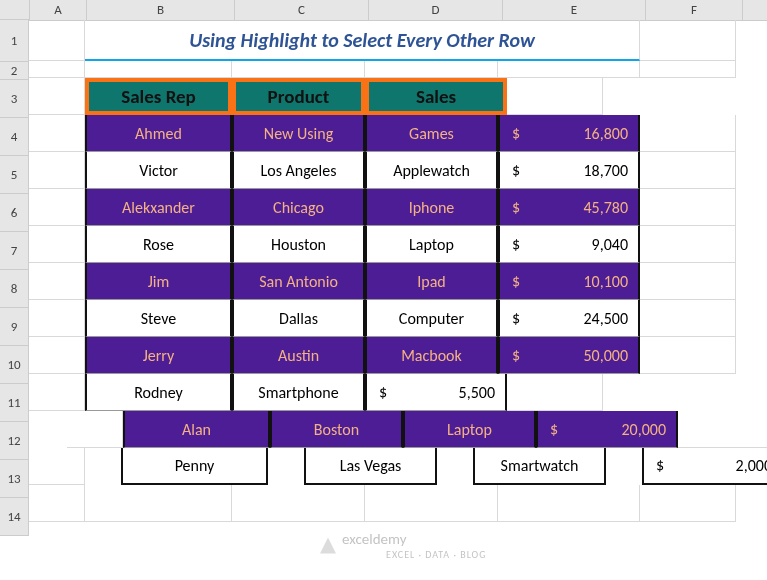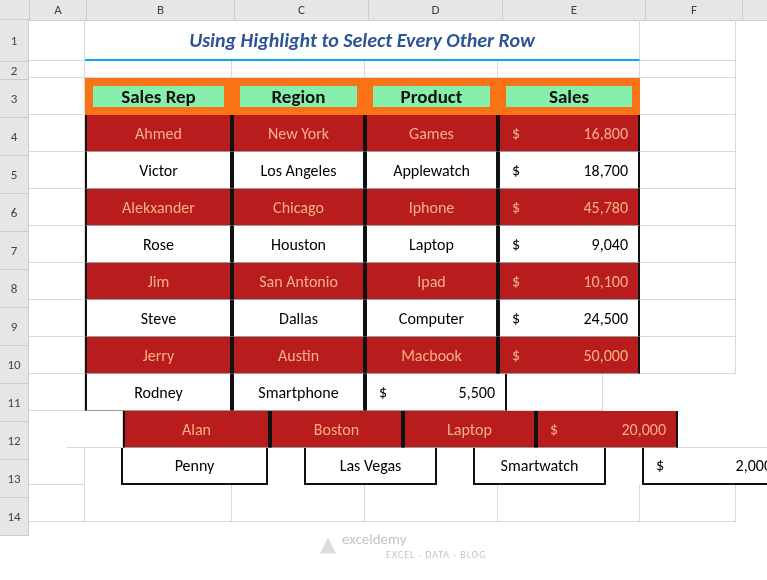--- a/index.html
+++ b/index.html
@@ -85,40 +85,40 @@
     align-items: center;
     justify-content: center;
     font-size: 20px;
     font-style: italic;
     font-weight: bold;
     color: #2f5496;
     border-bottom: 2px solid #0ea5e9;
   }
   
   .thdr {
-    background: #86efac;
+    background: #0f766e;
     font-weight: bold;
     font-size: 19px;
     color: #111;
     justify-content: center;
-    border: 8px solid #f97316;
+    border: 4px solid #f97316;
     box-sizing: border-box;
   }
   
   .tdata {
     font-size: 16px;
     justify-content: center;
     border-left: 2px solid #111;
     border-right: 2px solid #111;
     border-bottom: 1px solid #999;
     box-sizing: border-box;
   }
   .tdata.last { border-bottom: 2px solid #111; }
   .highlight {
-    background: #b91c1c;
+    background: #4c1d95;
     color: #f4b183;
   }
   
   .money {
     display: flex;
     width: 100%;
     justify-content: space-between;
     font-size: 16px;
     padding: 0 6px;
   }
@@ -187,31 +187,30 @@
       <div class="cell cB"></div>
       <div class="cell cC"></div>
       <div class="cell cD"></div>
       <div class="cell cE"></div>
       <div class="cell cF"></div>
     </div>
 
     <div class="grow" style="height:37px">
       <div class="cell cA"></div>
       <div class="cell cB thdr">Sales Rep</div>
-      <div class="cell cC thdr">Region</div>
       <div class="cell cD thdr">Product</div>
       <div class="cell cE thdr">Sales</div>
       <div class="cell cF"></div>
     </div>
 
     <div id="data-rows">
         <div class="grow" style="height: 37px;">
           <div class="cell cA"></div>
           <div class="cell cB tdata highlight">Ahmed</div>
-          <div class="cell cC tdata highlight">New York</div>
+          <div class="cell cC tdata highlight">New Using</div>
           <div class="cell cD tdata highlight">Games</div>
           <div class="cell cE tdata highlight">
             <div class="money">
               <span class="cur">$</span>
               <span class="amt">16,800</span>
             </div>
           </div>
           <div class="cell cF"></div>
         </div>
         <div class="grow" style="height: 37px;">

